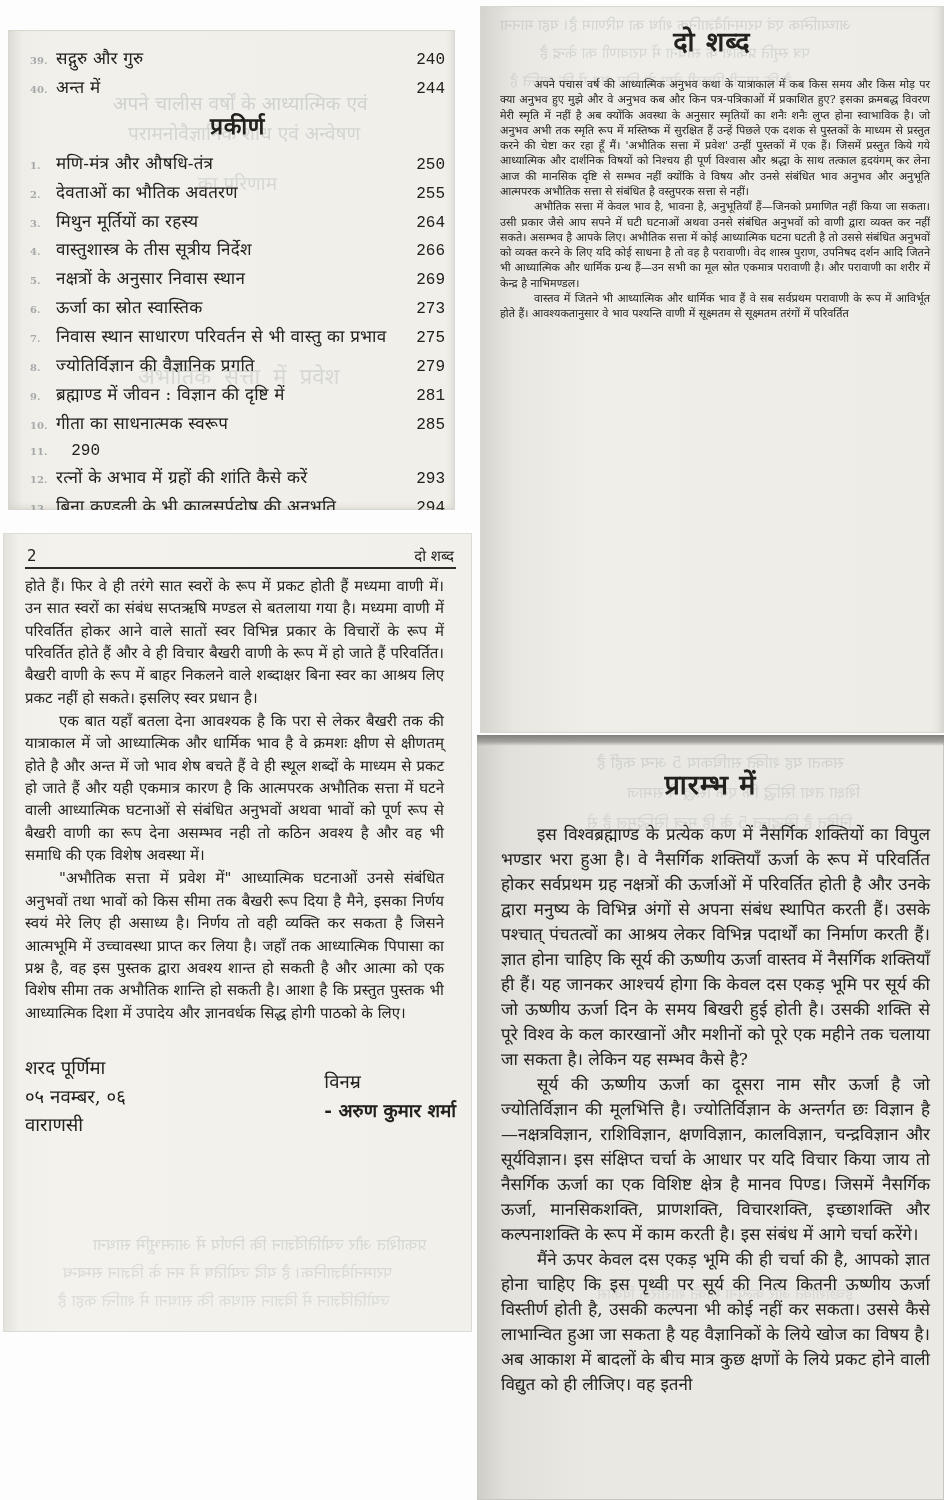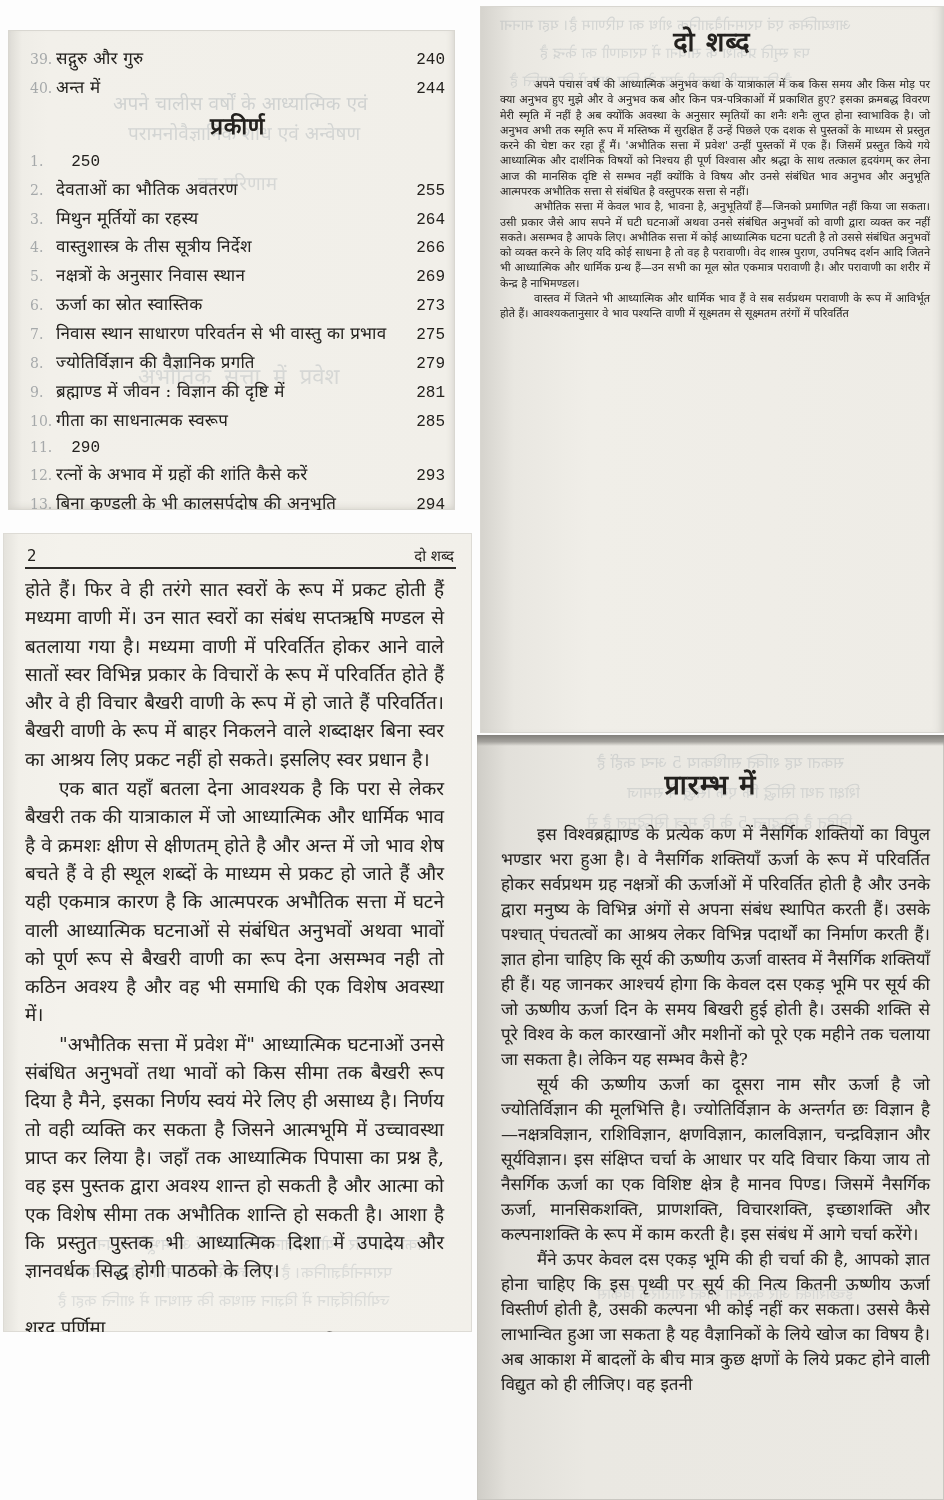--- a/index.html
+++ b/index.html
@@ -9,36 +9,36 @@
   }
   .scan{position:absolute;overflow:hidden;}
   
   .scan-tl{
     left:8px;top:30px;width:447px;height:480px;
     background:linear-gradient(90deg,#dcdad4 0,#efede7 14px,#f2f0ea 40px,#f1efe9 100%);
     box-shadow:inset 0 0 0 1px #d9d7d1, inset -6px 0 10px -6px #c9c7c1, inset 0 -6px 10px -6px #ccc9c3;
   }
   .toc{position:relative;z-index:1;padding:18px 10px 0 22px;}
   .toc-row{display:flex;align-items:baseline;font-size:17px;line-height:1.18;margin-bottom:7px;}
-  .toc-num{width:26px;flex:0 0 26px;color:#8d9296;opacity:.75;font-size:14px;}
+  .toc-num{width:26px;flex:0 0 26px;color:#8d9296;opacity:.75;font-size:10px;font-weight:bold;}
   .toc-label{flex:1;letter-spacing:.2px;}
   .toc-page{flex:0 0 44px;text-align:right;font-family:Liberation Mono, monospace;font-size:16px;}
   .toc-heading{text-align:center;font-size:23px;font-weight:bold;margin:10px 0 12px 0;letter-spacing:.5px;}
   
   .scan-bl{
     left:3px;top:533px;width:469px;height:799px;
     background:linear-gradient(90deg,#e3e1db 0,#f2f0ea 16px,#f4f2ec 60px,#f2f0ea 100%);
     box-shadow:inset 0 0 0 1px #dddbd5;
   }
   .page-inner{position:relative;z-index:1;padding:12px 16px 0 22px;}
   .page2-header{display:flex;justify-content:space-between;align-items:flex-end;
     border-bottom:2px solid #2e2c29;padding:0 2px 2px 2px;margin-bottom:6px;
     font-size:15px;}
   .page2-header .pg-no{font-family:"DejaVu Sans","Liberation Sans",sans-serif;}
-  .body-lg .para{font-size:19px;line-height:1.49;text-align:justify;margin:0 12px 1px 0;text-indent:34px;}
+  .body-lg .para{font-size:15px;line-height:1.49;text-align:justify;margin:0 12px 1px 0;text-indent:34px;}
   .signature{display:flex;justify-content:space-between;margin-top:30px;font-size:18.5px;line-height:1.55;}
   .sig-right{text-align:left;padding-top:14px;}
   .sig-name{font-weight:bold;}
   
   .scan-tr{
     left:480px;top:6px;width:464px;height:727px;
     background:linear-gradient(90deg,#d5d3cd 0,#e9e7e1 34px,#f0eee8 110px,#eeece6 100%);
     box-shadow:inset 0 0 0 1px #d8d6d0, inset -8px 0 12px -8px #bdbbb5;
   }
   .page-title{position:relative;z-index:1;text-align:center;font-size:27px;font-weight:bold;letter-spacing:1px;}
@@ -94,20 +94,21 @@
             <span class="toc-num">40.</span>
             <span class="toc-label">अन्त में</span>
             <span class="toc-page">244</span>
           </div>
         </div>
       <div class="toc-heading">प्रकीर्ण</div>
       <div>
 
           <div class="toc-row">
             <span class="toc-num">1.</span>
+            <span class="toc-label">मणि-मंत्र और औषधि-तंत्र</span>
             <span class="toc-page">250</span>
           </div>
 
           <div class="toc-row">
             <span class="toc-num">2.</span>
             <span class="toc-label">देवताओं का भौतिक अवतरण</span>
             <span class="toc-page">255</span>
           </div>
 
           <div class="toc-row">

